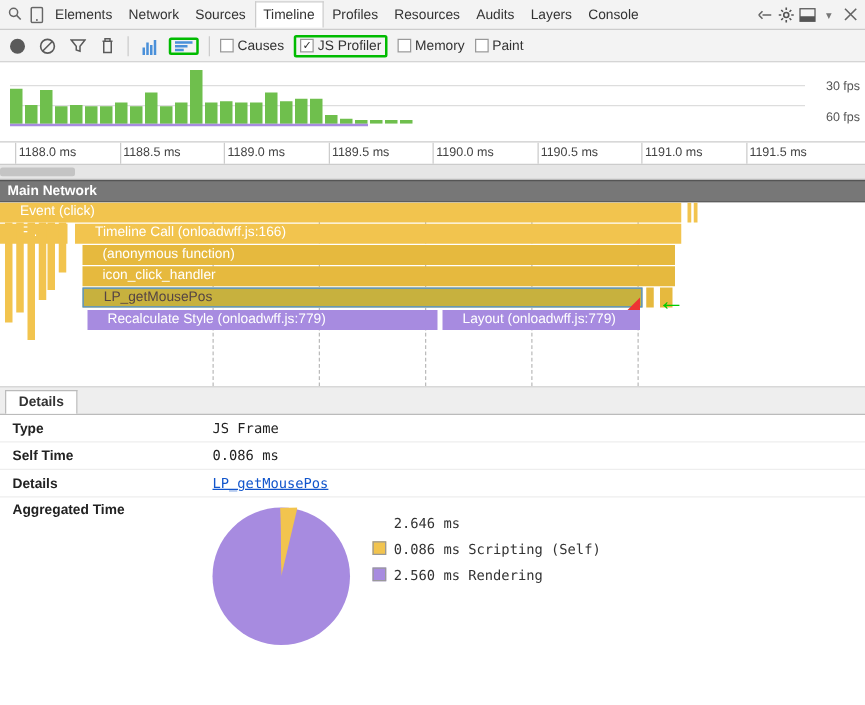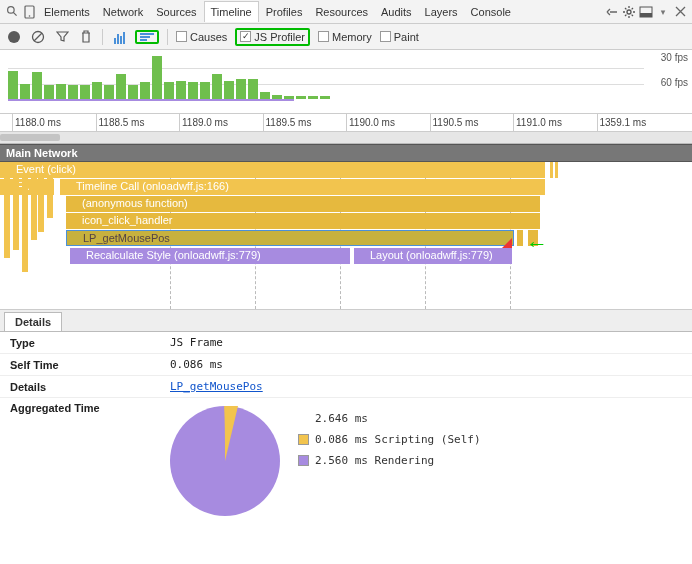--- a/index.html
+++ b/index.html
@@ -22,21 +22,21 @@
   .inline-flame { display: flex; flex-direction: column; gap: 1px; }
   .inline-flame span { height: 2px; background: #4a90d9; }
   .checklabel { display: flex; align-items: flex-start; gap: 3px; color: #333; }
   .chk { width: 11px; height: 11px; border: 1px solid #999; background: #fff; display: inline-flex; align-items: center; justify-content: center; font-size: 9px; }
   
   
   .overview { height: 64px; border-bottom: 1px solid #ccc; position: relative; background: #fff; }
   .ov-bars { position: absolute; left: 8px; right: 48px; bottom: 14px; top: 4px; display: flex; align-items: flex-end; gap: 2px; }
   .ov-bars span { flex: 0 0 10px; background: #6fbf4d; }
   .ov-strip { position: absolute; left: 8px; right: 48px; bottom: 12px; height: 2px; background: linear-gradient(90deg, #a78be0 0%, #a78be0 45%, #fff 45%); }
-  .fps-labels { position: absolute; right: 4px; top: 2px; display: flex; flex-direction: column; gap: 14px; font-size: 10px; color: #555; }
+  .fps-labels { position: absolute; right: 4px; top: 14px; display: flex; flex-direction: column; gap: 14px; font-size: 10px; color: #555; }
   .fps-line { position: absolute; left: 8px; right: 48px; height: 1px; background: #ddd; }
   
   .time-axis { height: 18px; border-bottom: 1px solid #ccc; display: flex; padding: 0 12px; font-size: 10px; color: #444; background: #fff; justify-content: space-between; }
   .time-axis span { flex: 1; border-left: 1px solid #ccc; padding-left: 2px; line-height: 18px; }
   
   .scrollbar-h { height: 12px; background: #e6e6e6; border-bottom: 1px solid #bbb; position: relative; }
   .scrollbar-h .thumb { position: absolute; left: 0; width: 60px; top: 2px; bottom: 2px; background: #c4c4c4; border-radius: 2px; }
   
   
   .thread-header { background: #777; color: #fff; padding: 2px 6px; font-weight: bold; font-size: 11px; border-top: 1px solid #555; border-bottom: 1px solid #555; }
@@ -60,21 +60,21 @@
   .details-body { flex: 1; overflow: auto; background: #fff; }
   .detail-row { display: flex; border-bottom: 1px solid #eee; min-height: 22px; align-items: center; }
   .detail-k { width: 165px; padding: 4px 10px; font-weight: bold; color: #222; }
   .detail-v { padding: 4px 5px; font-family: Menlo, monospace; font-size: 11px; color: #222; }
   .link { color: #1155cc; text-decoration: underline; cursor: pointer; }
   
   .pie-wrap { display: flex; align-items: flex-start; padding: 8px 0 8px 5px; gap: 18px; }
   .pie { width: 110px; height: 110px; border-radius: 50%; position: relative; background: #a78be0; }
   .pie-slice { position: absolute; left: 50%; top: 0; width: 14px; height: 55px; background: #f2c44e; transform-origin: 0 100%; transform: rotate(-1deg); clip-path: polygon(0 0, 100% 0, 0 100%); }
   .legend { font-family: Menlo, monospace; font-size: 11px; display: flex; flex-direction: column; gap: 8px; padding-top: 6px; }
-  .legend-row { display: flex; align-items: center; gap: 6px; }
+  .legend-row { display: flex; gap: 6px; }
   .swatch { width: 11px; height: 11px; border: 1px solid #999; }
 </style>
 </head>
 <body>
 
 <div class="top-tabs">
   <div class="icon">
       <svg width="13" height="13" viewBox="0 0 16 16">
         <circle cx="6" cy="6" r="4" fill="none" stroke="#666" stroke-width="1.5"></circle>
         <line x1="9" y1="9" x2="13" y2="13" stroke="#666" stroke-width="1.5"></line>
@@ -218,21 +218,21 @@
 </div>
 
 <div class="time-axis">
   <span>1188.0 ms</span>
   <span>1188.5 ms</span>
   <span>1189.0 ms</span>
   <span>1189.5 ms</span>
   <span>1190.0 ms</span>
   <span>1190.5 ms</span>
   <span>1191.0 ms</span>
-  <span>1359.1 ms</span>
+  <span>1191.5 ms</span>
 </div>
 <div class="scrollbar-h">
     <div class="thumb"></div>
   </div>
 
 <div class="thread-header">Main Network</div>
 
 <div class="flame">
   <div class="tick" style="left:170px"></div>
     <div class="tick" style="left:255px"></div>

